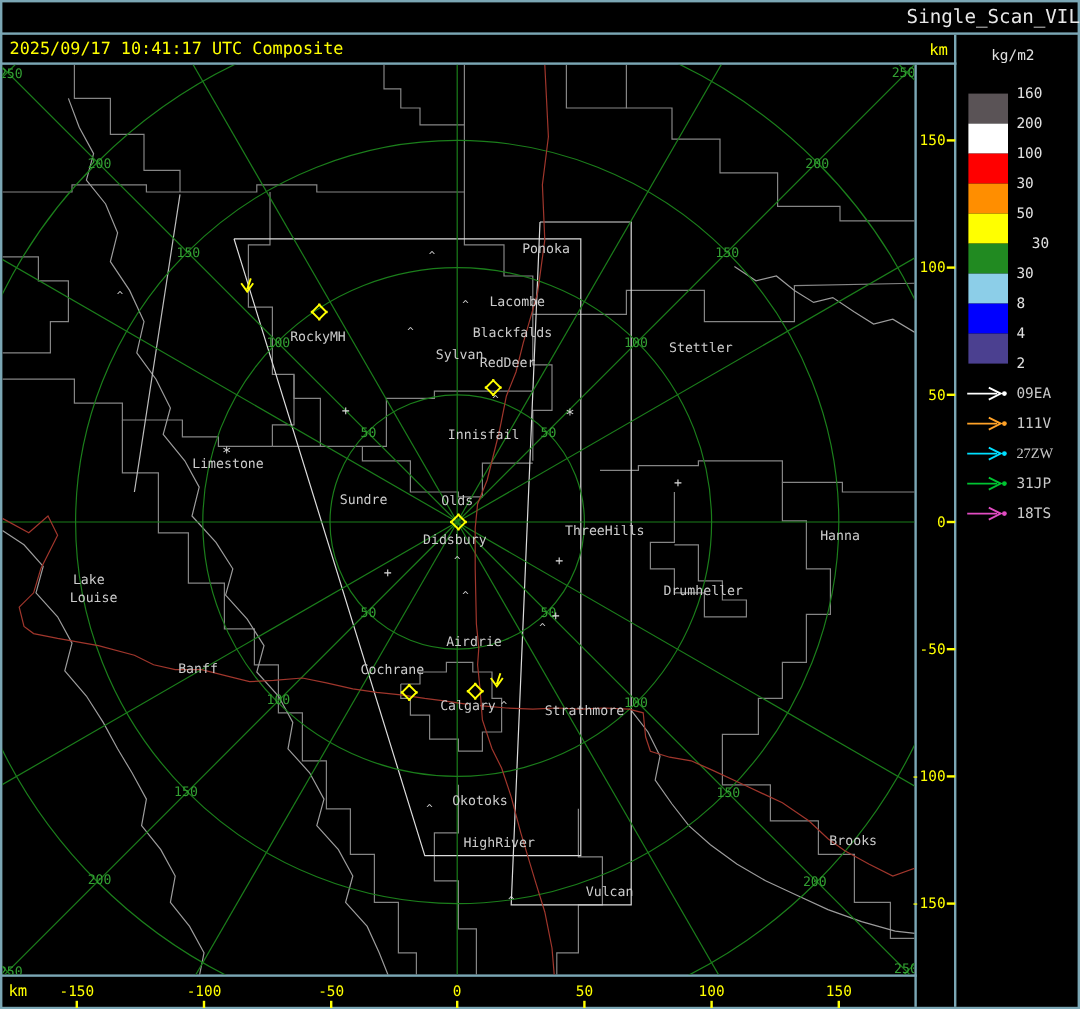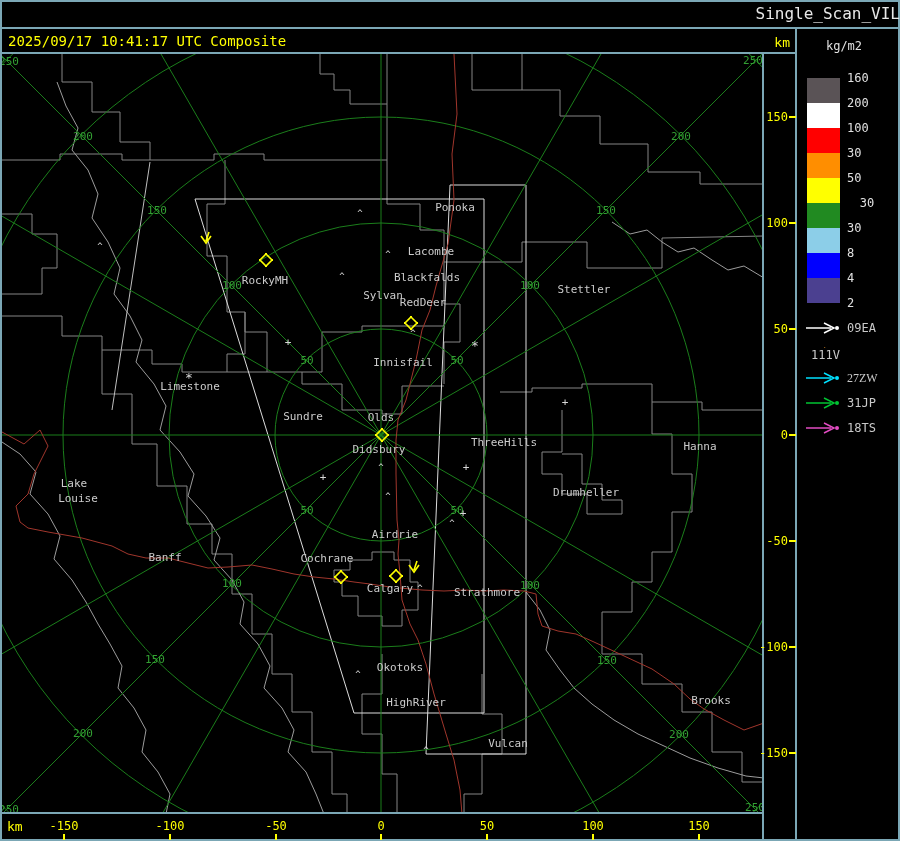--- a/index.html
+++ b/index.html
@@ -260,21 +260,21 @@
       </div>
     <div id="site-legend">
         <div class="site-row" style="top: 292px;">
           <svg width="36" height="14">
             <line x1="1" y1="7" x2="26" y2="7" stroke="#FFFFFF" stroke-width="1.5"></line>
             <path d="M 19,2 L 29,7 L 19,12" fill="none" stroke="#FFFFFF" stroke-width="1.5"></path>
             <circle cx="32" cy="7" r="2" fill="#FFFFFF"></circle>
           </svg>
           <span class="site-label">09EA</span>
         </div>
-        <div class="site-row" style="top: 317px; flex-direction: column;">
+        <div class="site-row" style="top: 317px;">
           <svg width="36" height="14">
             <line x1="1" y1="7" x2="26" y2="7" stroke="#FFA228" stroke-width="1.5"></line>
             <path d="M 19,2 L 29,7 L 19,12" fill="none" stroke="#FFA228" stroke-width="1.5"></path>
             <circle cx="32" cy="7" r="2" fill="#FFA228"></circle>
           </svg>
           <span class="site-label">111V</span>
         </div>
         <div class="site-row" style="top: 342px; font-family: Liberation Serif, serif;">
           <svg width="36" height="14">
             <line x1="1" y1="7" x2="26" y2="7" stroke="#00E0FF" stroke-width="1.5"></line>

